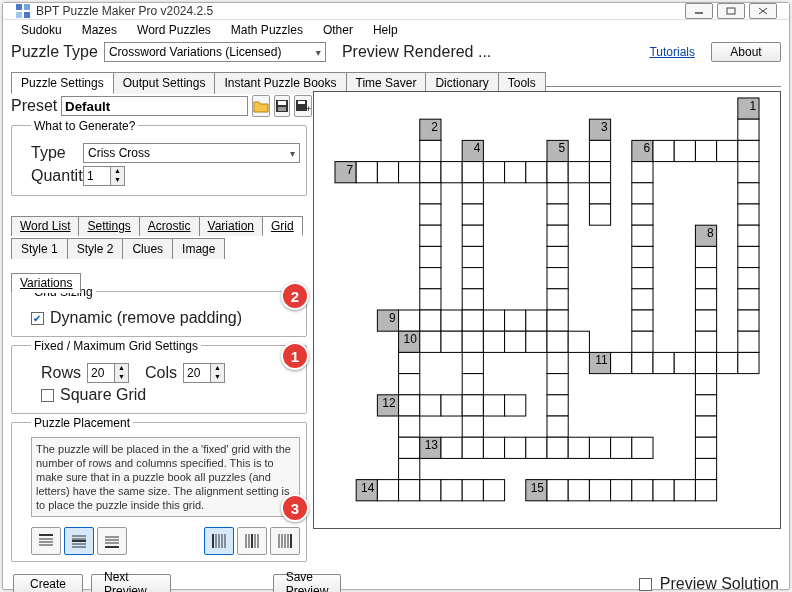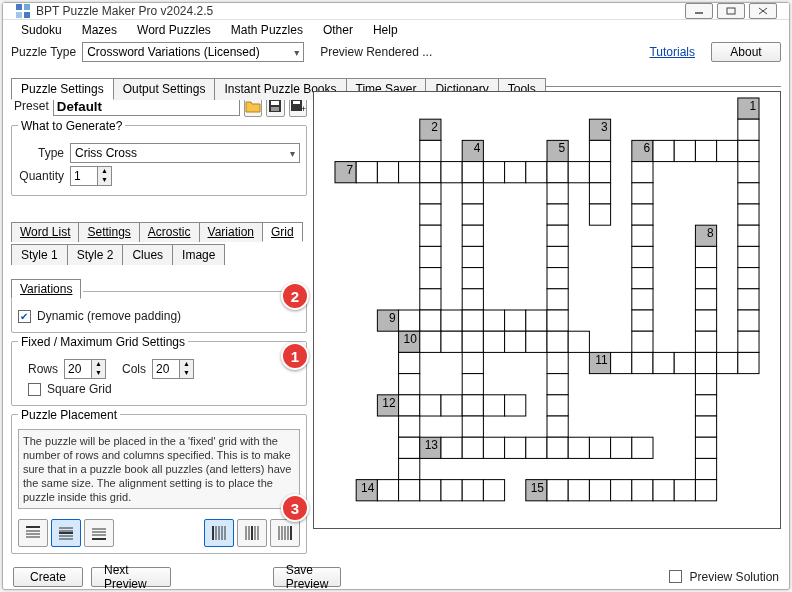--- a/index.html
+++ b/index.html
@@ -6,34 +6,34 @@
   body { font-family: "Segoe UI", Tahoma, sans-serif; font-size: 12px; background: #f4f4f4; width: 792px; height: 592px; overflow: hidden; position: relative; }
   .window { width: 788px; height: 588px; margin: 2px auto; background: #fff; border: 1px solid #b0b0b0; border-radius: 3px; box-shadow: 0 0 3px rgba(0,0,0,0.2); display: flex; flex-direction: column; }
   .titlebar { height: 24px; background: #fff; border-bottom: 1px solid #e0e0e0; display: flex; align-items: center; padding: 0 12px; }
   .titlebar .icon { width: 16px; height: 16px; margin-right: 5px; }
   .titlebar .txt { flex:1; font-size: 12px; color:#333; }
   .winbtns { display:flex; gap:4px; }
   .winbtn { width:28px; height:16px; border:1px solid #8a8a8a; border-radius:2px; background:#f7f7f7; display:flex; align-items:center; justify-content:center; font-size:10px; color:#444; cursor:pointer;}
   .menubar { height:22px; display:flex; align-items:center; gap:0; padding:0 8px; }
   .menubar .mi { padding:3px 10px; cursor:pointer; font-size:12px; }
   .row2 { height:28px; display:flex; align-items:center; gap:6px; padding:2px 8px; }
-  .label { font-size:12px; color:#222;text-align:right; }
+  .label { font-size:16px; color:#222; }
   .select { border:1px solid #888; background:#fff; height:20px; display:flex; align-items:center; padding:0 4px; cursor:pointer; }
   .select .car { margin-left:auto; font-size:10px; color:#555; }
   .link { color:#0645ad; text-decoration:underline; cursor:pointer; margin-left:auto; }
   .btn { border:1px solid #888; background:linear-gradient(#fdfdfd,#ececec); border-radius:2px; height:20px; padding:0 12px; display:flex; align-items:center; justify-content:center; cursor:pointer; font-size:12px; }
   .tabs { display:flex; border-bottom:1px solid #888; margin:0 8px; }
-  .tab { padding:3px 9px; border:1px solid #888; border-bottom:none; margin-right:-1px; background:#f3f3f3; cursor:pointer; position:relative; top:14px; font-size:12px; }
+  .tab { padding:3px 9px; border:1px solid #888; border-bottom:none; margin-right:-1px; background:#f3f3f3; cursor:pointer; position:relative; top:8px; font-size:12px; }
   .tab.active { background:#fff; z-index:2; border-bottom:1px solid #fff; }
   .content { display:flex; flex:1; padding:4px 8px 4px 8px; gap:6px; }
   .left { width:296px; display:flex; flex-direction:column; }
   .presetrow { display:flex; align-items:center; gap:4px; margin:4px 0 6px 0; }
   .input-text { border:1px solid #888; height:20px; padding:0 3px; background:#fff;font-weight:bold; }
   .iconbtn { width:22px; height:22px; border:1px solid #999; background:#f6f6f6; display:flex; align-items:center; justify-content:center; cursor:pointer; border-radius:2px; }
-  .fieldset { border:1px solid #b0b0b0; border-radius:2px; margin:2px 0 6px 0; padding:6px 6px 6px 6px; }
+  .fieldset { border:1px solid #b0b0b0; border-radius:2px; margin:2px 0 6px 0; padding:6px 6px 6px 19px; }
   .fieldset .legend { position:relative; top:-13px; background:#fff; display:inline-block; padding:0 3px; font-size:12px; margin-bottom:-10px; }
   .fieldset .body { margin-top:-6px; }
   .frow { display:flex; align-items:center; gap:6px; margin:3px 0; }
   .spinner { display:flex; border:1px solid #888; height:20px; }
   .spinner input { width:26px; border:none; text-align:left; padding:0 3px; font-size:12px; }
   .spinner .sp { width:14px; display:flex; flex-direction:column; border-left:1px solid #888; }
   .spinner .sp span { flex:1; font-size:7px; line-height:8px; text-align:center; cursor:pointer; background:#efefef; }
   .subtabs { display:flex; margin-top:6px;text-decoration:underline; }
   .subtabs .tab { font-size:12px; padding:2px 8px; }
   .subtabs2 { display:flex; margin-top:2px; }

